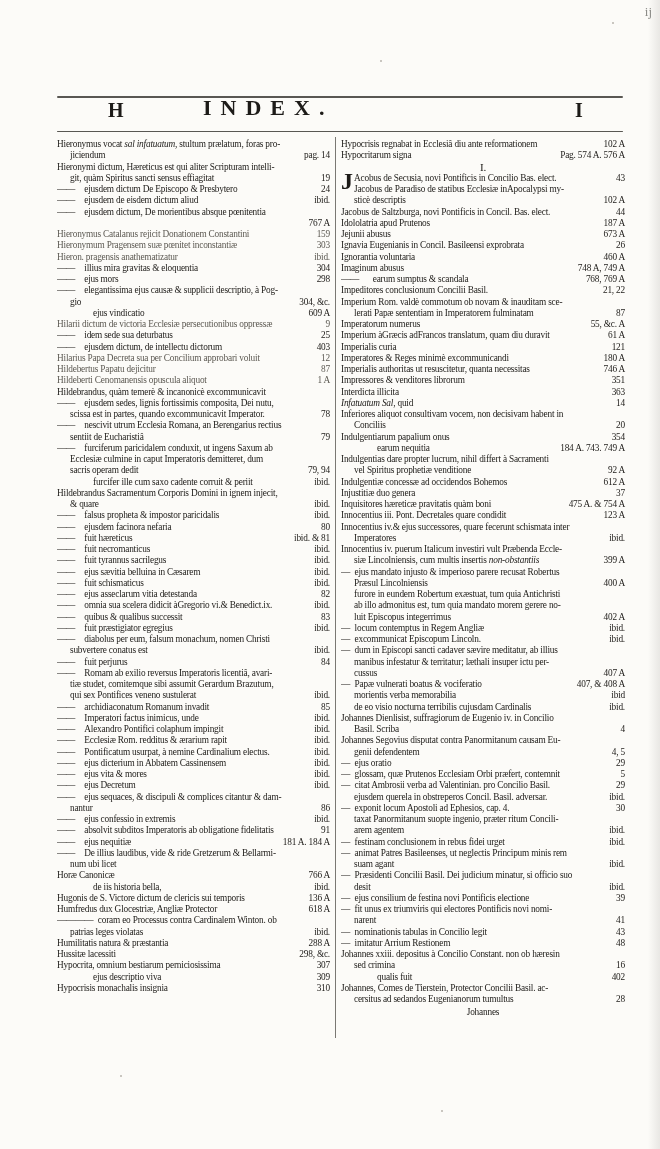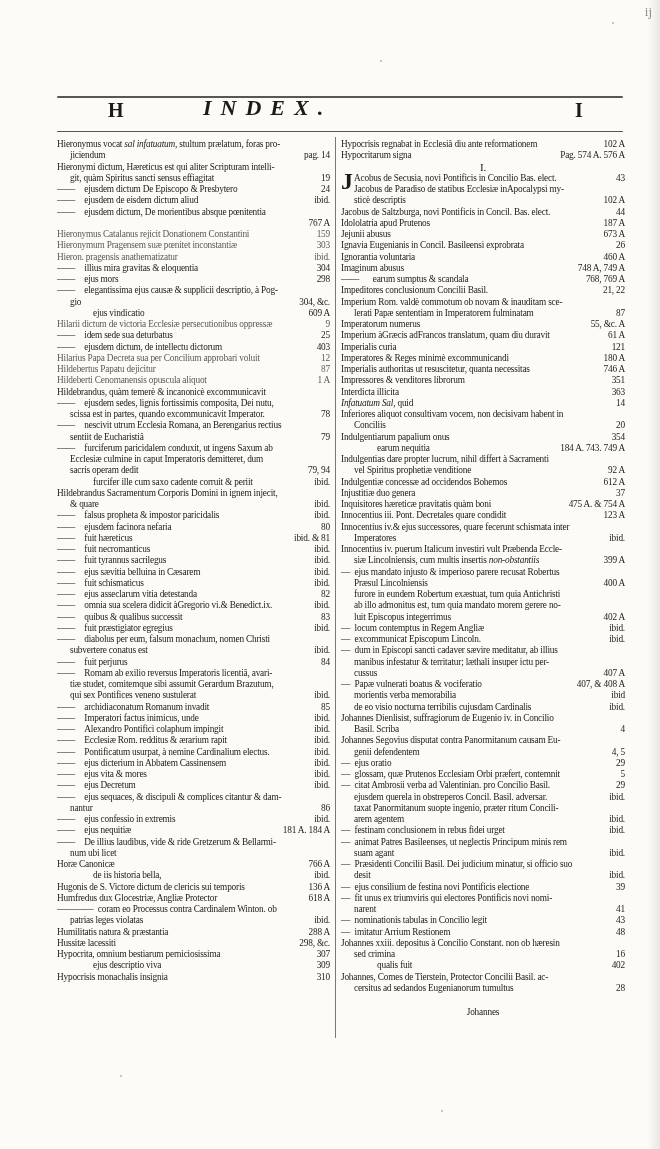--- a/index.html
+++ b/index.html
@@ -14,21 +14,21 @@
   .corner-mark{position:absolute;top:4px;right:8px;font-size:13px;color:#8a8a86;}
   .speck{position:absolute;width:2px;height:2px;border-radius:50%;background:#b9b5ae;}
 
   .rule{position:absolute;left:57px;width:566px;height:2px;background:#3c3a36;opacity:.85;border-radius:1px;}
   .rule-top{top:96px;}
   .rule-bottom{top:131px;height:1px;}
 
   .hdr-letter{position:absolute;top:99px;font-size:20px;font-weight:bold;}
   .hdr-left{left:108px;}
   .hdr-right{left:575px;}
-  .hdr-title{position:absolute;top:95px;left:203px;font-size:22px;font-style:italic;
+  .hdr-title{position:absolute;top:95px;left:203px;font-size:22px;
     letter-spacing:9px;font-weight:bold;}
 
   .divider{position:absolute;left:335px;top:137px;width:1px;height:901px;background:#4f4c47;opacity:.75;}
 
   .col{position:absolute;top:139px;font-size:9.3px;letter-spacing:-0.2px;}
   .col-left{left:57px;width:273px;}
   .col-right{left:341px;width:284px;}
 
   .line{display:flex;align-items:baseline;height:11.25px;line-height:11.25px;white-space:nowrap;position:relative;}
   .line .t{flex:1 1 auto;min-width:0;overflow:hidden;}
@@ -288,20 +288,24 @@
       </div>
       <div class="line cont">
         <span class="t">nantur</span>
         <span class="n">86</span>
       </div>
       <div class="line">
         <span class="t">—— ejus confessio in extremis</span>
         <span class="n">ibid.</span>
       </div>
       <div class="line">
+        <span class="t">—— absolvit subditos Imperatoris ab obligatione fidelitatis</span>
+        <span class="n">91</span>
+      </div>
+      <div class="line">
         <span class="t">—— ejus nequitiæ</span>
         <span class="n">181 A. 184 A</span>
       </div>
       <div class="line">
         <span class="t">—— De illius laudibus, vide &amp; ride Gretzerum &amp; Bellarmi-</span>
       </div>
       <div class="line cont">
         <span class="t">num ubi licet</span>
       </div>
       <div class="line">
@@ -565,20 +569,24 @@
         <span class="n">5</span>
       </div>
       <div class="line">
         <span class="t">— citat Ambrosii verba ad Valentinian. pro Concilio Basil.</span>
         <span class="n">29</span>
       </div>
       <div class="line cont">
         <span class="t">ejusdem querela in obstreperos Concil. Basil. adversar.</span>
         <span class="n">ibid.</span>
       </div>
+      <div class="line">
+        <span class="t">— exponit locum Apostoli ad Ephesios, cap. 4.</span>
+        <span class="n">30</span>
+      </div>
       <div class="line cont">
         <span class="t">taxat Panormitanum suopte ingenio, præter ritum Concili-</span>
       </div>
       <div class="line cont">
         <span class="t">arem agentem</span>
         <span class="n">ibid.</span>
       </div>
       <div class="line">
         <span class="t">— festinam conclusionem in rebus fidei urget</span>
         <span class="n">ibid.</span>

